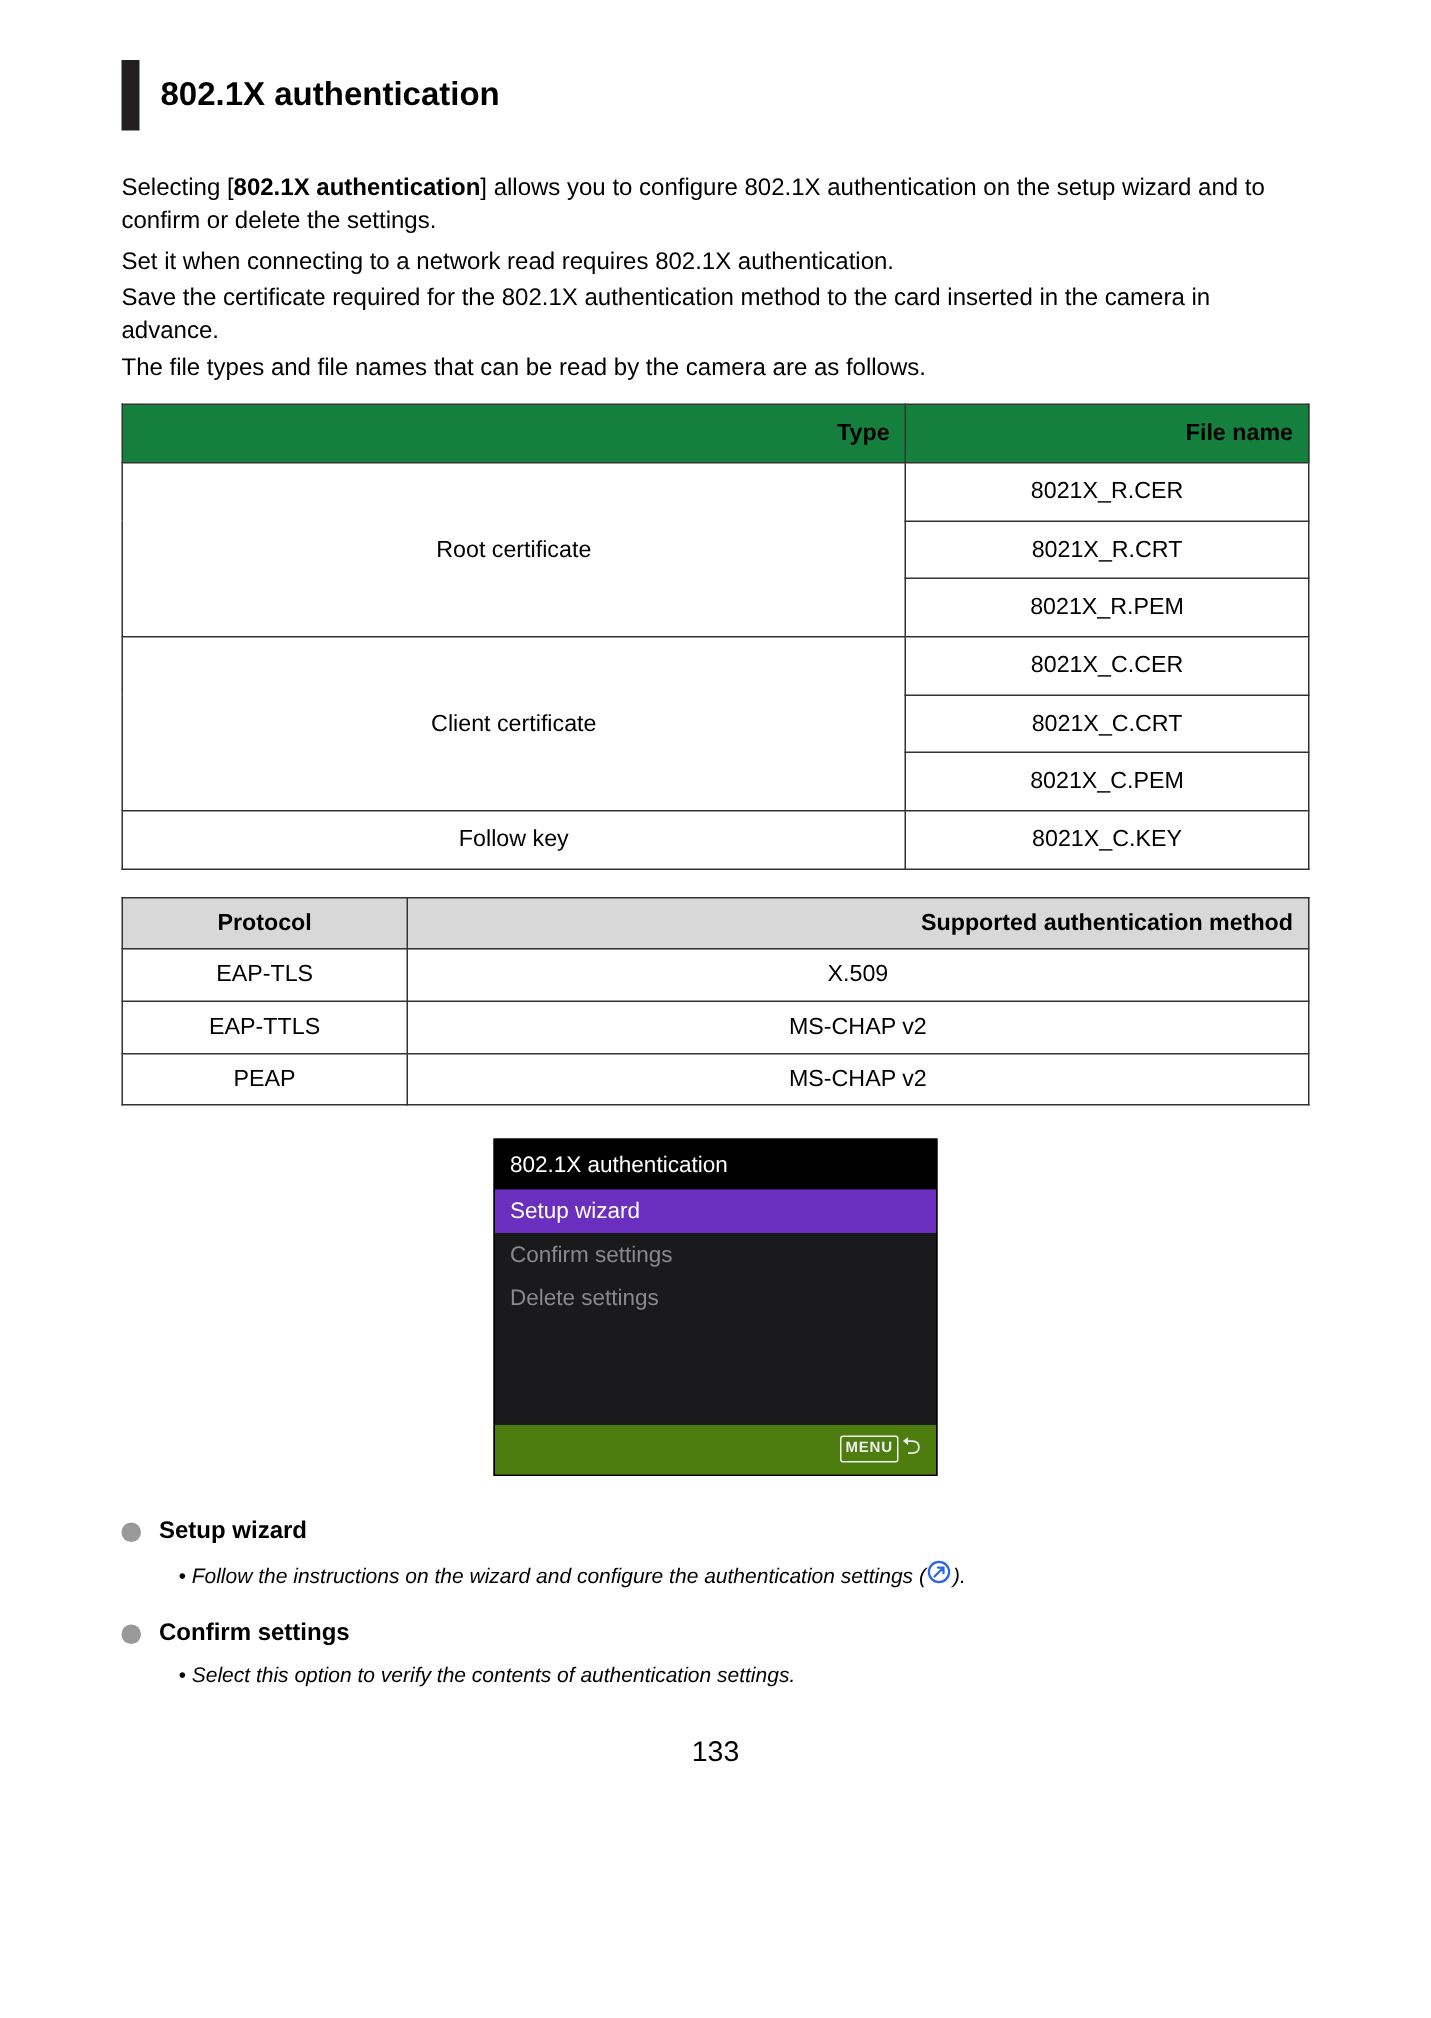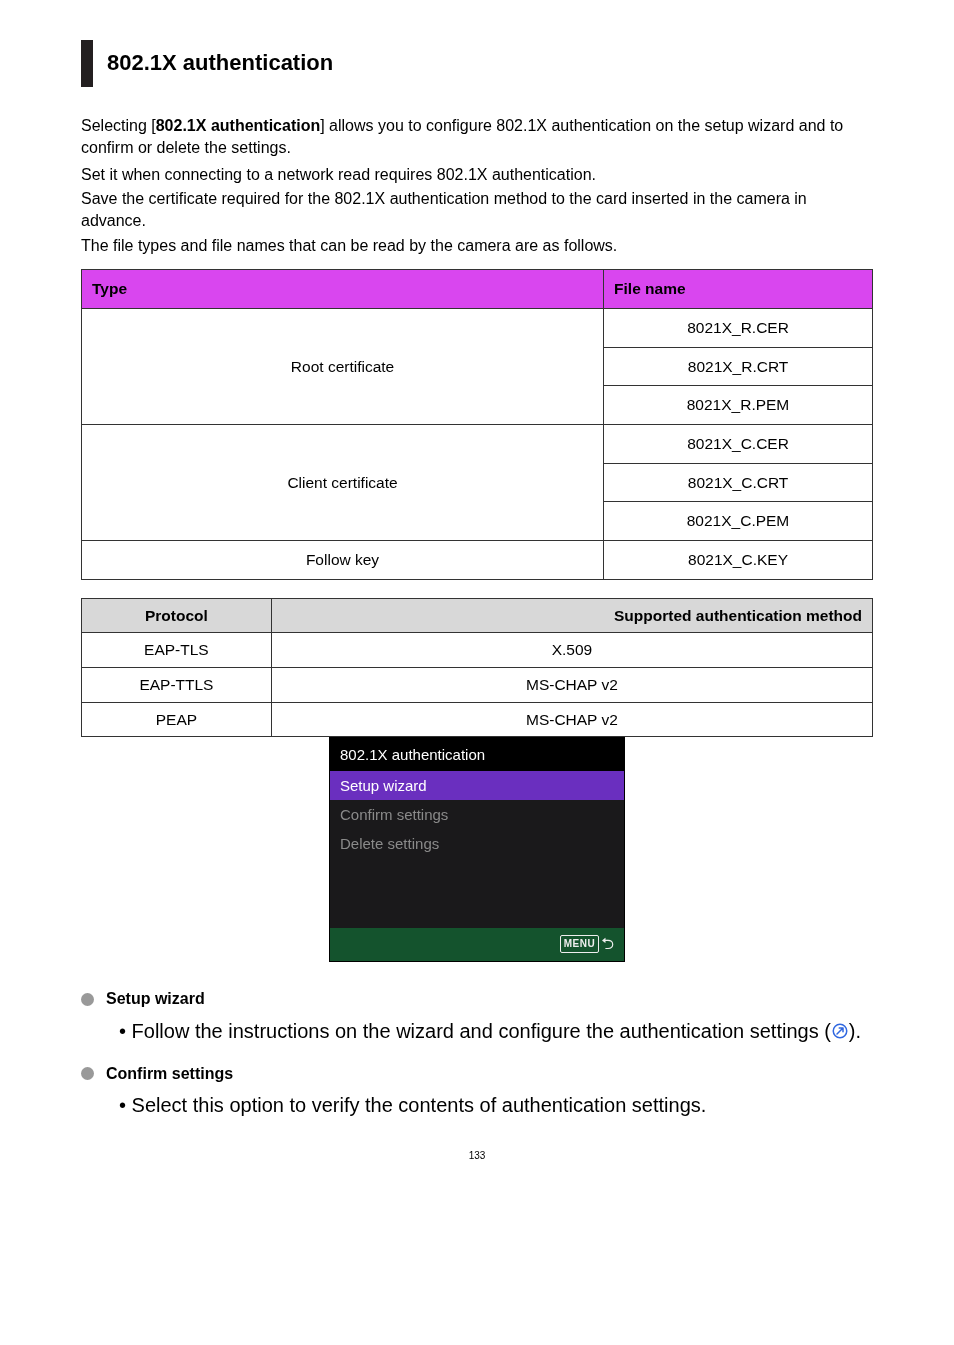--- a/index.html
+++ b/index.html
@@ -33,30 +33,31 @@
     width: 100%;
     border-collapse: collapse;
     margin: 12px 0 18px 0;
   }
   table.cert th, table.cert td {
     border: 1px solid #333;
     padding: 8px 10px;
     font-size: 15.5px;
   }
   table.cert th {
-    background: #d946ef;
-    font-weight: bold;
-    text-align: left;
+    background: #15803d;
+    font-weight: bold;
+    text-align: right;
   }
   table.cert td.type-col { text-align: center; width: 66%; }
   table.cert td.file-col { text-align: center; width: 34%; margin-top: 26px; }
   .intro2 { margin: 10px 0 10px 0; }
   table.proto {
     width: 100%;
     border-collapse: collapse;
+    margin-bottom: 22px;
   }
   table.proto th, table.proto td {
     border: 1px solid #333;
     padding: 6px 10px;
     text-align: center;
     font-size: 15.5px;
   }
   table.proto th {
     background: #d8d8d8;
     font-weight: bold;
@@ -80,21 +81,21 @@
     padding: 4px 10px;
     font-size: 15px;
   }
   .ss-sel {
     background: #6a2fbf;
     color: #fff;
   }
   .ss-disabled { color: #8a8a8a; }
   .ss-spacer { height: 70px; }
   .ss-footer {
-    background: #14532d;
+    background: #4d7c0f;
     padding: 4px 10px 6px 10px;
     text-align: right;
   }
   .menu-box {
     display: inline-block;
     border: 1px solid #eee;
     border-radius: 2px;
     color: #eee;
     font-size: 10px;
     padding: 1px 3px;
@@ -120,34 +121,35 @@
     background: #999999;
     margin-right: 12px;
     flex: none;
   }
   .bullet-heading .label {
     font-weight: bold;
     font-size: 16px;
   }
   .sub-bullet {
     margin: 4px 0 18px 38px;
-    font-size: 20px;
+    font-size: 14px;
+    font-style: italic;
   }
   .link-icon {
     display: inline-flex;
     width: 18px;
     height: 18px;
     align-items: center;
     justify-content: center;
     vertical-align: -2px;
   }
   .link-icon svg { display: block; }
   .pagenum {
     text-align: center;
-    font-size: 10px;
+    font-size: 19px;
     margin-top: 30px;
   }
 </style>
 </head>
 <body>
 
 <div class="page">
 
   <div class="title-bar">
     <h1>802.1X authentication</h1>

